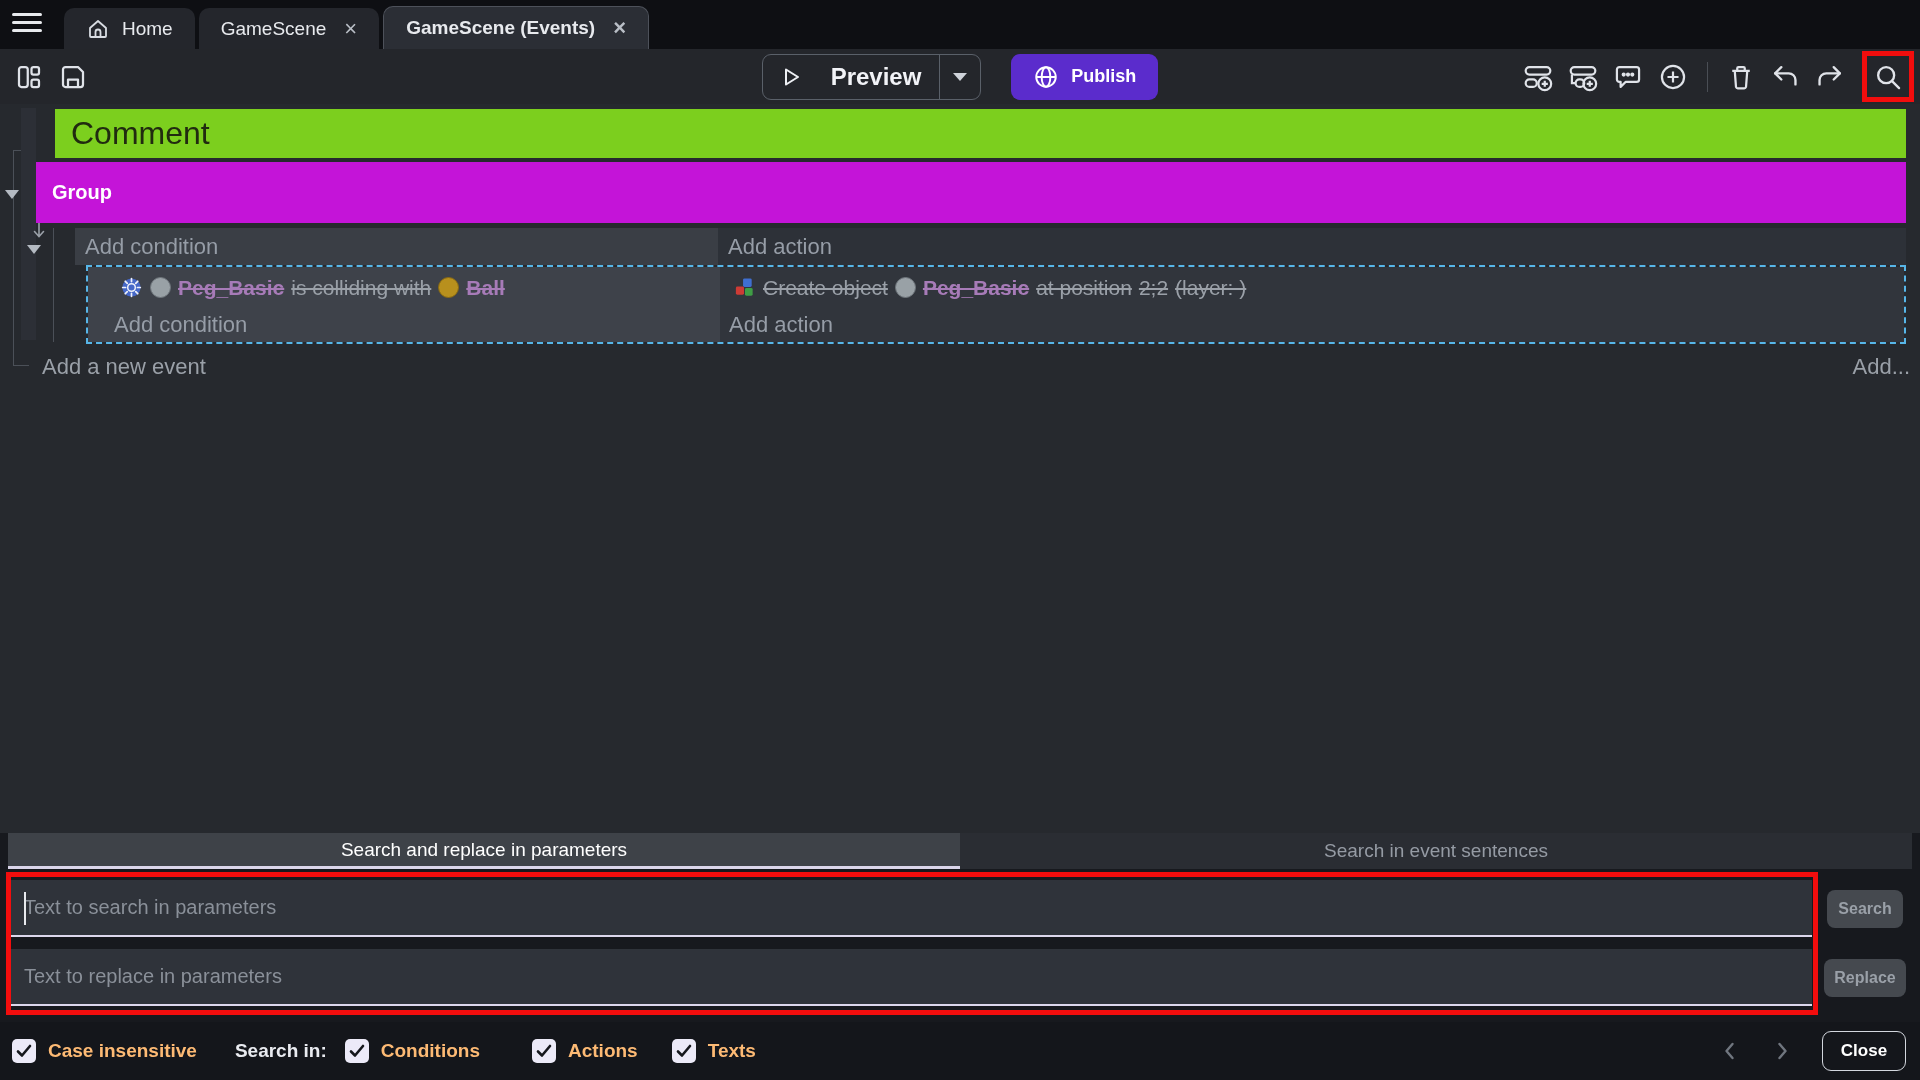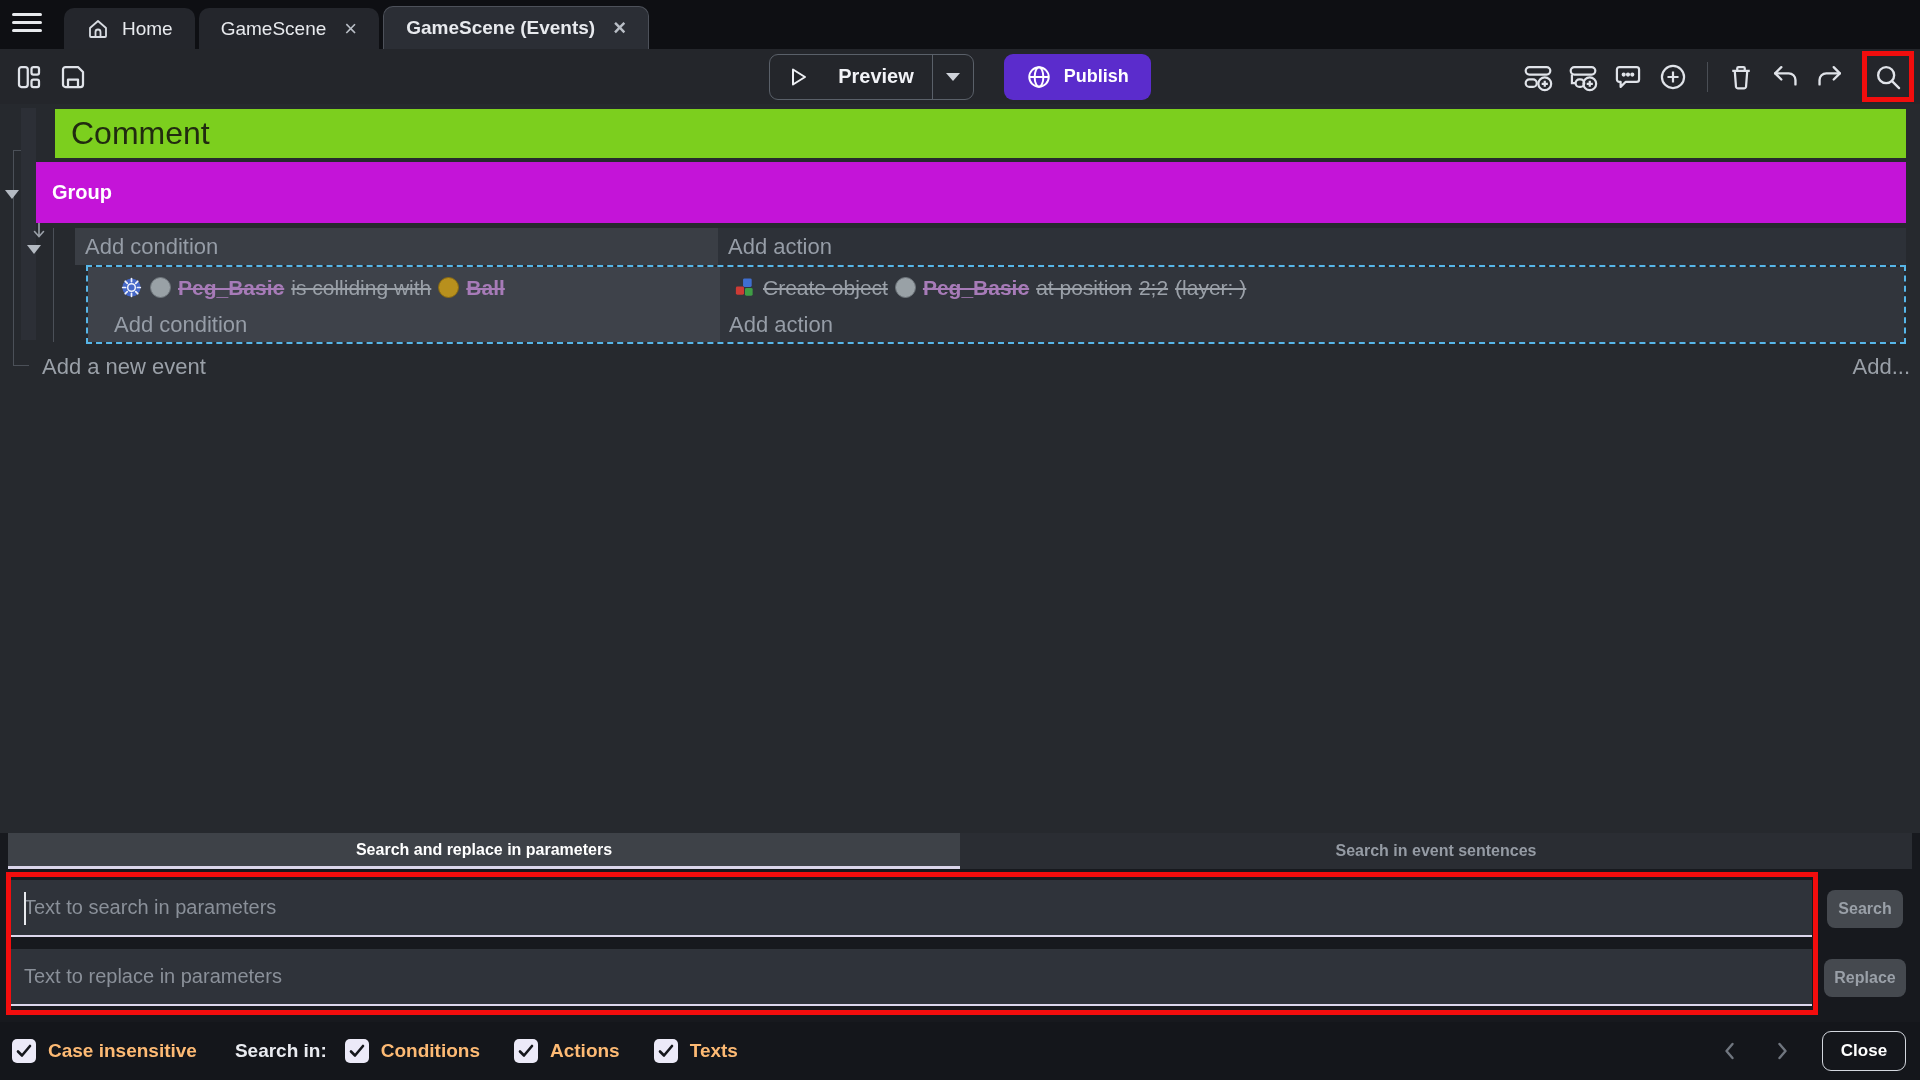--- a/index.html
+++ b/index.html
@@ -20,21 +20,21 @@
   .tab .x { color:#b9bec6; font-size:22px; line-height:1; margin-left:6px; }
 
   
   .toolbar { position:absolute; left:0; top:49px; width:1920px; height:55px; background:#24262b; }
   .tb-left { position:absolute; left:14px; top:0; height:55px; display:flex; align-items:center; gap:14px; }
   .tb-center { position:absolute; left:0; right:0; top:0; height:55px; display:flex; align-items:center; justify-content:center; gap:30px; }
   .tb-right { position:absolute; right:6px; top:0; height:55px; display:flex; align-items:center; gap:13px; }
   .icon-btn { display:flex; align-items:center; justify-content:center; cursor:pointer; }
   .tb-divider { width:1px; height:30px; background:#4a4e55; margin:0 5px; }
   .btn-preview { display:flex; align-items:stretch; height:46px; border:1px solid #5a6069; border-radius:9px; color:#f2f3f7; cursor:pointer; }
-  .btn-preview .main { display:flex; align-items:center; gap:28px; padding:0 18px 0 16px; font-weight:bold; font-size:20px; }
+  .btn-preview .main { display:flex; align-items:center; gap:28px; padding:0 18px 0 16px; font-weight:bold; font-size:24px; }
   .btn-preview .sep { width:1px; background:#5a6069; }
   .btn-preview .dd { display:flex; align-items:center; padding:0 13px; }
   .caret-down { width:0; height:0; border-left:7px solid transparent; border-right:7px solid transparent; border-top:8px solid #cfd3da; }
   .btn-publish { display:flex; align-items:center; gap:12px; height:46px; padding:0 22px; border-radius:9px;
     color:#fff; font-weight:bold; font-size:18px; cursor:pointer; }
   .red-box-sm { width:52px; height:51px; border:5px solid #f20d0d; display:flex; align-items:center; justify-content:center; margin-left:3px; }
 
   
   .events { position:absolute; left:0; top:104px; width:1920px; height:729px; background:#26292e; }
   .gutter-strip { left:21px; top:4px; width:15px; height:232px; background:#2c2f36; }
@@ -63,21 +63,21 @@
   .add-link.in-act { padding-left:9px; line-height:33px; }
   .obj-circle { width:21px; height:21px; border-radius:50%; display:inline-block; }
   .peg { background:#99a1a6; border:1px solid #6f767c; }
   .ball { background:#b8901d; border:1px solid #8a6a12; }
   .add-new-event { left:42px; top:250px; font-size:22px; color:#9aa0a8; cursor:pointer; }
   .add-more { right:10px; top:250px; font-size:22px; color:#9aa0a8; cursor:pointer; }
 
   
   .panel { position:absolute; left:0; top:833px; width:1920px; height:247px; background:#17191e; }
   .ptabs { position:absolute; left:8px; right:8px; top:0; height:36px; display:flex; }
-  .ptab { flex:1; display:flex; align-items:center; justify-content:center; font-size:16px; font-weight:bold; cursor:pointer; }
+  .ptab { flex:1; display:flex; align-items:center; justify-content:center; font-size:19px; font-weight:normal; cursor:pointer; }
   .ptab.active { background:#3e4248; color:#ffffff; border-bottom:3px solid #dad5ea; }
   .ptab.inactive { background:#2a2d33; color:#959ba4; }
   .input-row { position:absolute; left:8px; width:1804px; height:57px; background:#2f333a; border-bottom:2px solid #dcd7ec; }
   .input-row input { width:100%; height:100%; background:transparent; border:none; outline:none;
     padding-left:16px; font-size:20px; color:#e8eaee; font-family:"Liberation Sans", sans-serif; }
   .input-row input::placeholder { color:#8a9099; opacity:1; }
   .caret-bar { position:absolute; left:16px; top:12px; width:2px; height:33px; background:#e8eaee; }
   .side-btn { position:absolute; height:38px; border:none; border-radius:8px; background:#45494f;
     color:#9aa0a8; font-weight:bold; font-size:16px; font-family:"Liberation Sans", sans-serif; cursor:pointer; }
   .options { position:absolute; left:0; top:189px; width:1920px; height:58px; background:#14161b;
@@ -324,21 +324,21 @@
     </div>
     <span class="search-in-label">Search in:</span>
     <div class="opt-group">
       <span class="cb">
         <svg width="18" height="18" viewBox="0 0 18 18" fill="none" stroke="#15171c" stroke-width="2.6" stroke-linecap="round" stroke-linejoin="round">
             <path d="M3 9.5 L7 13.5 L15 4"></path>
           </svg>
       </span>
       <span class="cb-label">Conditions</span>
     </div>
-    <div class="opt-group" style="margin-left:34px;align-items:center;">
+    <div class="opt-group" style="margin-left:52px;align-items:center;">
       <span class="cb">
         <svg width="18" height="18" viewBox="0 0 18 18" fill="none" stroke="#15171c" stroke-width="2.6" stroke-linecap="round" stroke-linejoin="round">
             <path d="M3 9.5 L7 13.5 L15 4"></path>
           </svg>
       </span>
       <span class="cb-label">Actions</span>
     </div>
     <div class="opt-group" style="margin-left:34px;">
       <span class="cb">
         <svg width="18" height="18" viewBox="0 0 18 18" fill="none" stroke="#15171c" stroke-width="2.6" stroke-linecap="round" stroke-linejoin="round">

